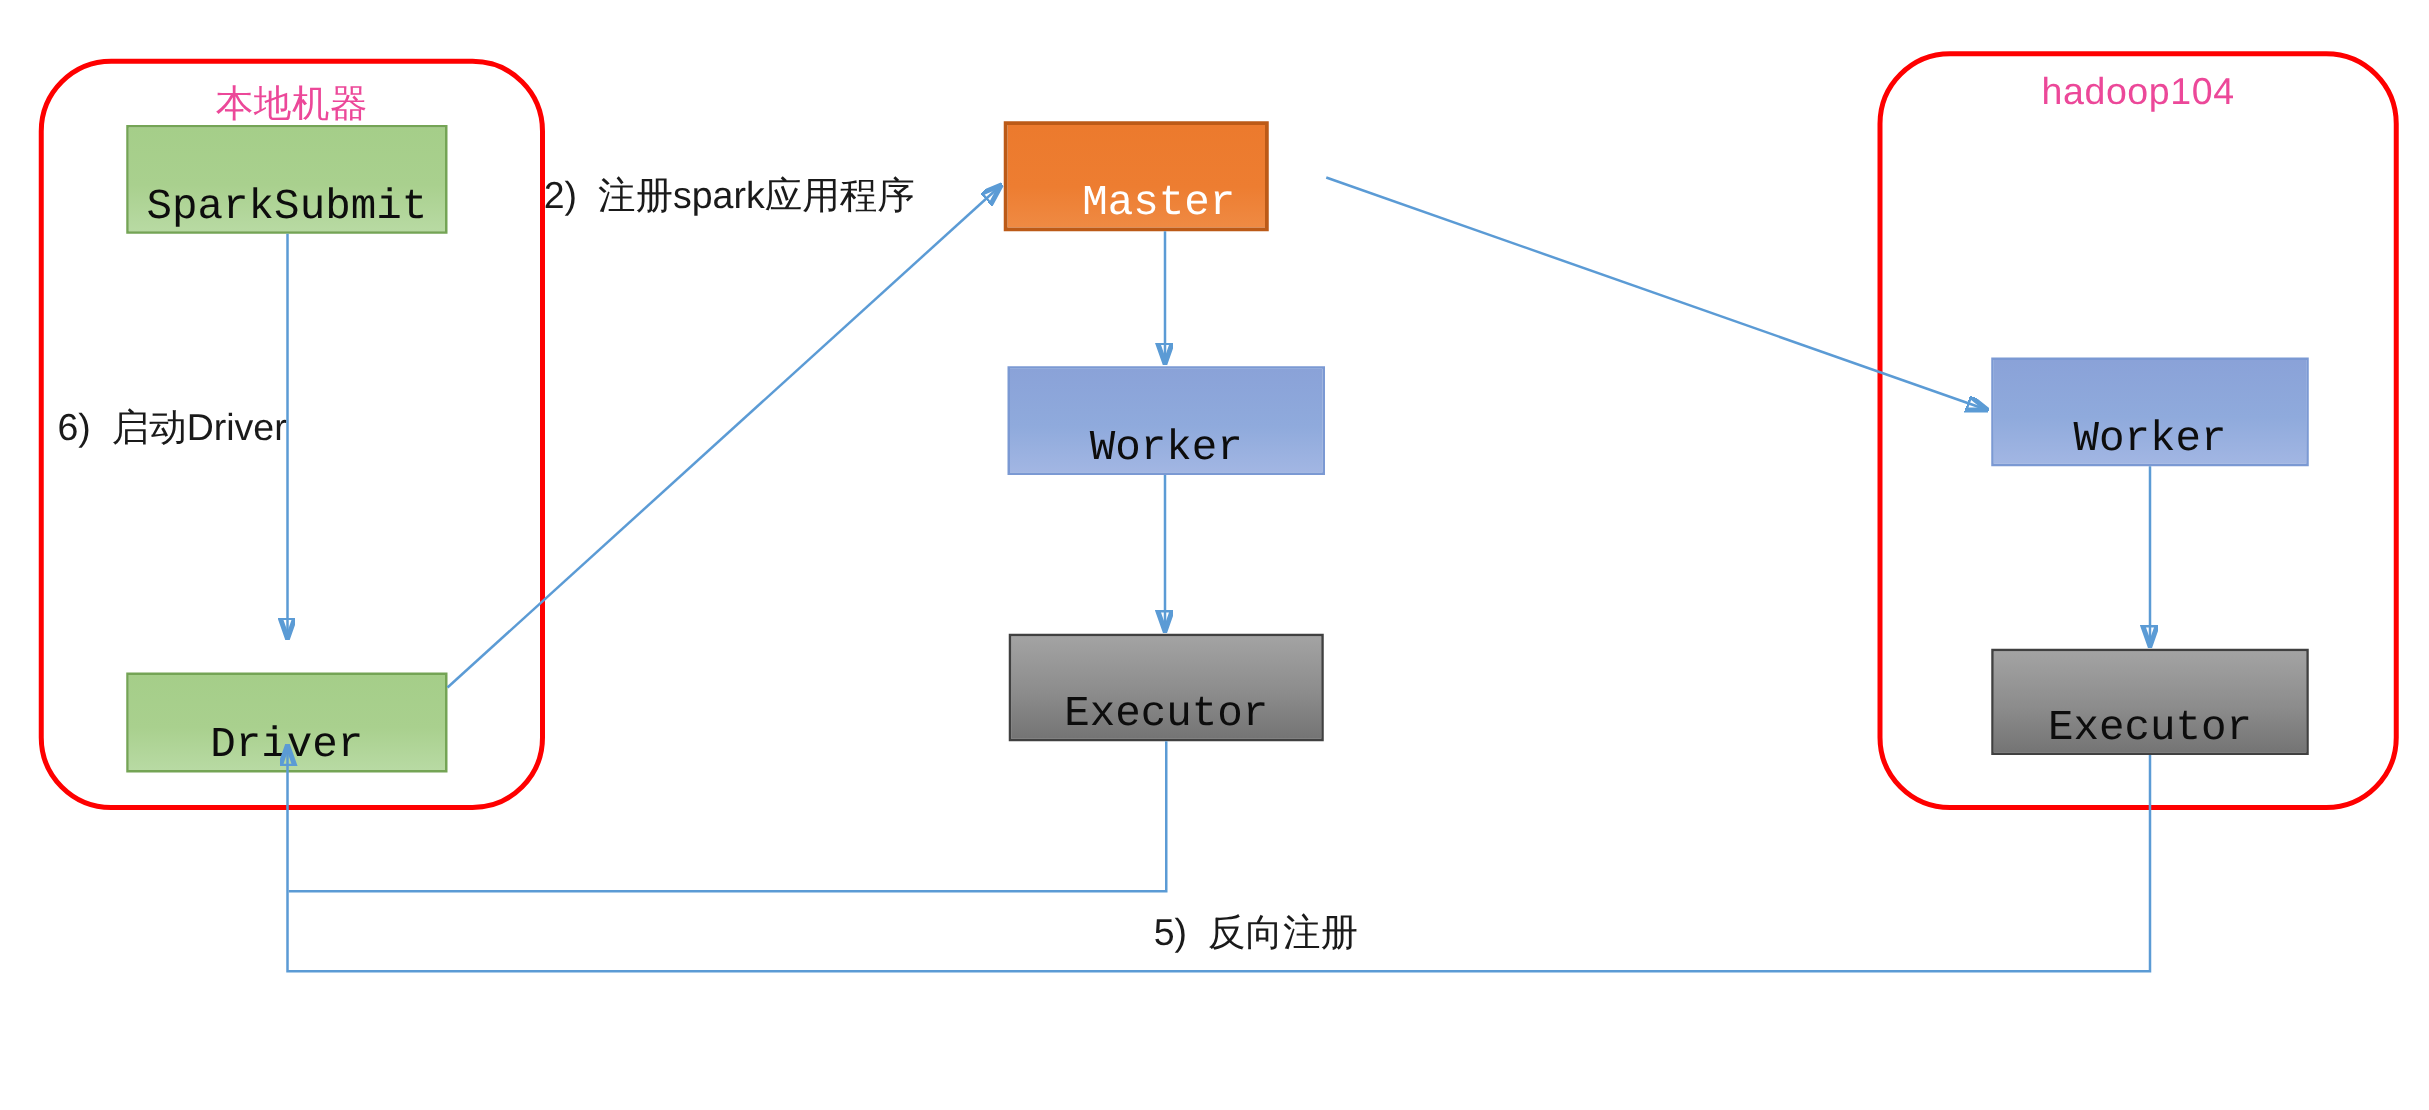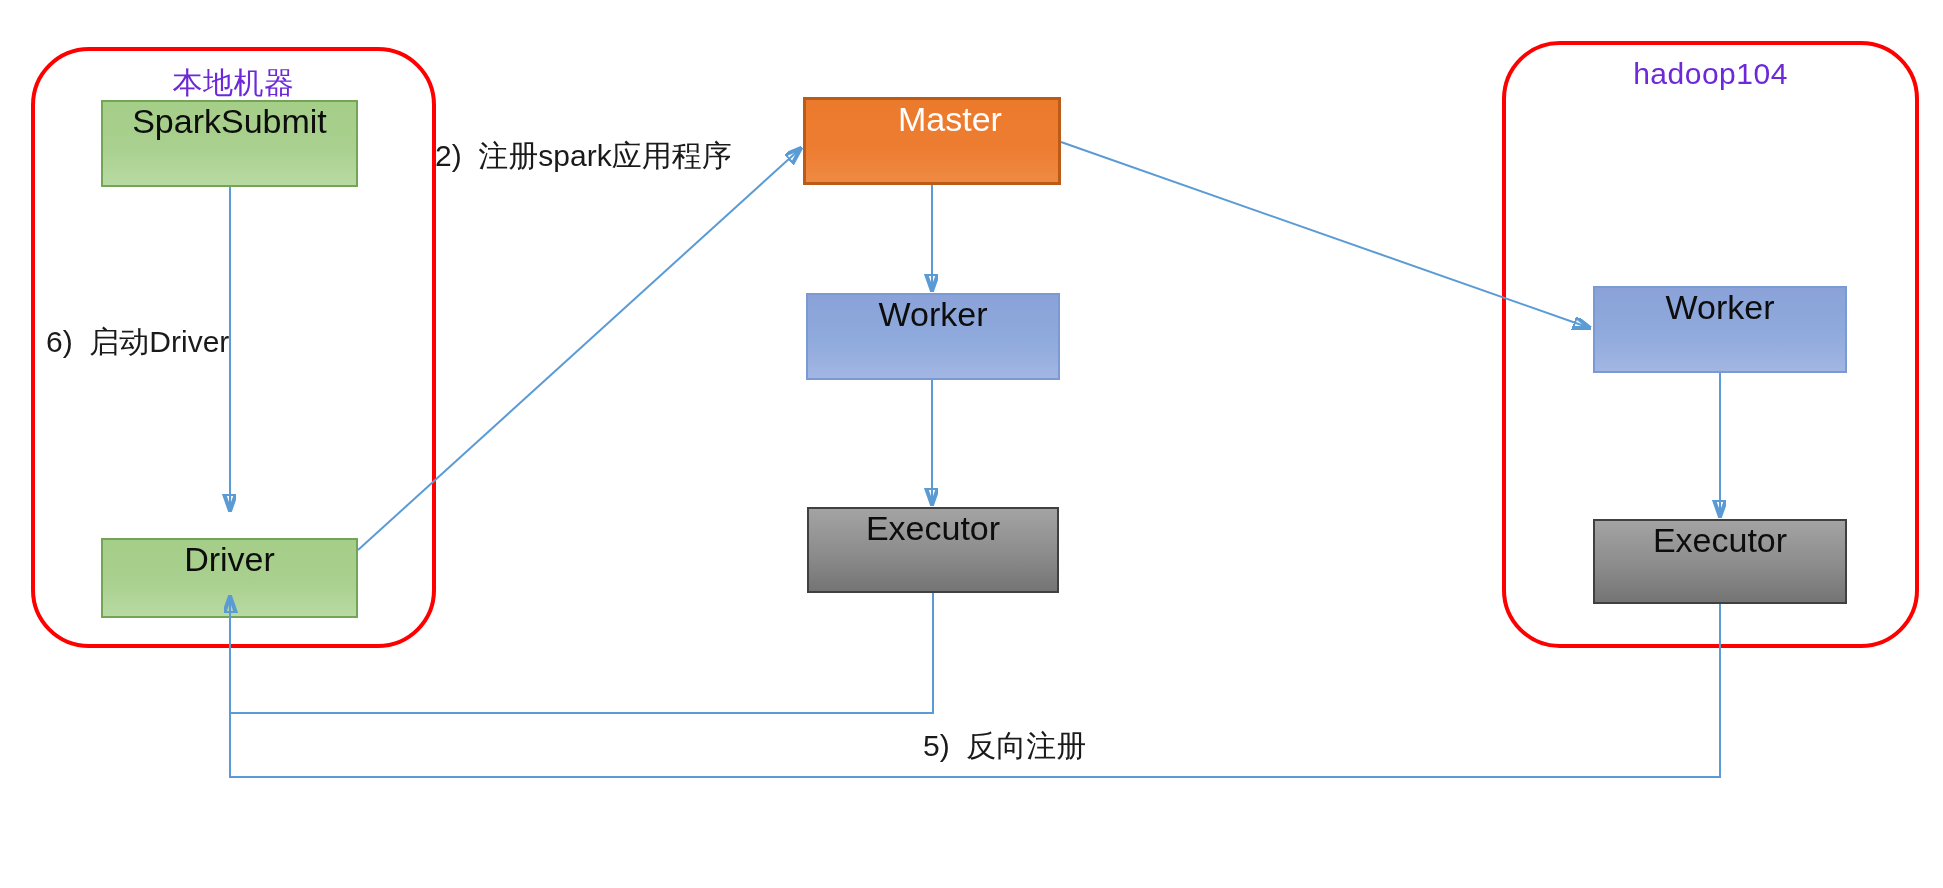--- a/index.html
+++ b/index.html
@@ -21,58 +21,59 @@
     box-sizing: border-box;
     z-index: 1;
   }
   .machine .machine-title {
     position: absolute;
     top: 12px;
     left: 0;
     width: 100%;
     text-align: center;
     font-size: 30px;
-    color: #6d28d9;
+    color: #ec4899;
     letter-spacing: 0.5px;
   }
   .m-local    { left: 31px;   top: 47px; width: 405px; height: 601px; }
   .m-h103     { left: 750px;  top: 40px; width: 362px; height: 608px; }
   .m-h104     { left: 1502px; top: 41px; width: 417px; height: 607px; }
 
   
   .node {
     position: absolute;
     box-sizing: border-box;
     display: flex;
-    align-items: flex-start;
+    align-items: flex-end;
     justify-content: center;
     font-size: 34px;
     color: #0d0d0d;
     z-index: 2;
+    font-family: Liberation Mono, monospace;
   }
   .node.green {
     background: linear-gradient(180deg, #a5ce89 0%, #a9d08e 55%, #b8daa3 100%);
     border: 2px solid #74a455;
   }
   .node.orange {
     background: linear-gradient(180deg, #ec7a2d 0%, #ed7d31 60%, #ef8a43 100%);
     border: 3px solid #bc5a17;
     color: #ffffff;
   }
   .node.blue {
     background: linear-gradient(180deg, #8aa2d8 0%, #8faadc 55%, #a2b6e3 100%);
     border: 2px solid #7b99d3;
   }
   .node.gray {
     background: linear-gradient(180deg, #a3a3a3 0%, #8c8c8c 55%, #747474 100%);
     border: 2px solid #404040;
   }
   .n-sparksubmit { left: 101px;  top: 100px; width: 257px; height: 87px; }
   .n-driver      { left: 101px;  top: 513px; width: 257px; height: 80px; margin-top: 25px; }
-  .n-master      { left: 803px;  top: 97px;  width: 258px; height: 88px; padding-left: 36px; }
+  .n-master      { left: 803px;  top: 97px;  width: 212px; height: 88px; padding-left: 36px; }
   .n-worker103   { left: 806px;  top: 293px; width: 254px; height: 87px; }
   .n-executor103 { left: 807px;  top: 507px; width: 252px; height: 86px; }
   .n-worker104   { left: 1593px; top: 286px; width: 254px; height: 87px; }
   .n-executor104 { left: 1593px; top: 519px; width: 254px; height: 85px; }
 
   
   .step {
     position: absolute;
     font-size: 30px;
     color: #1a1a1a;

